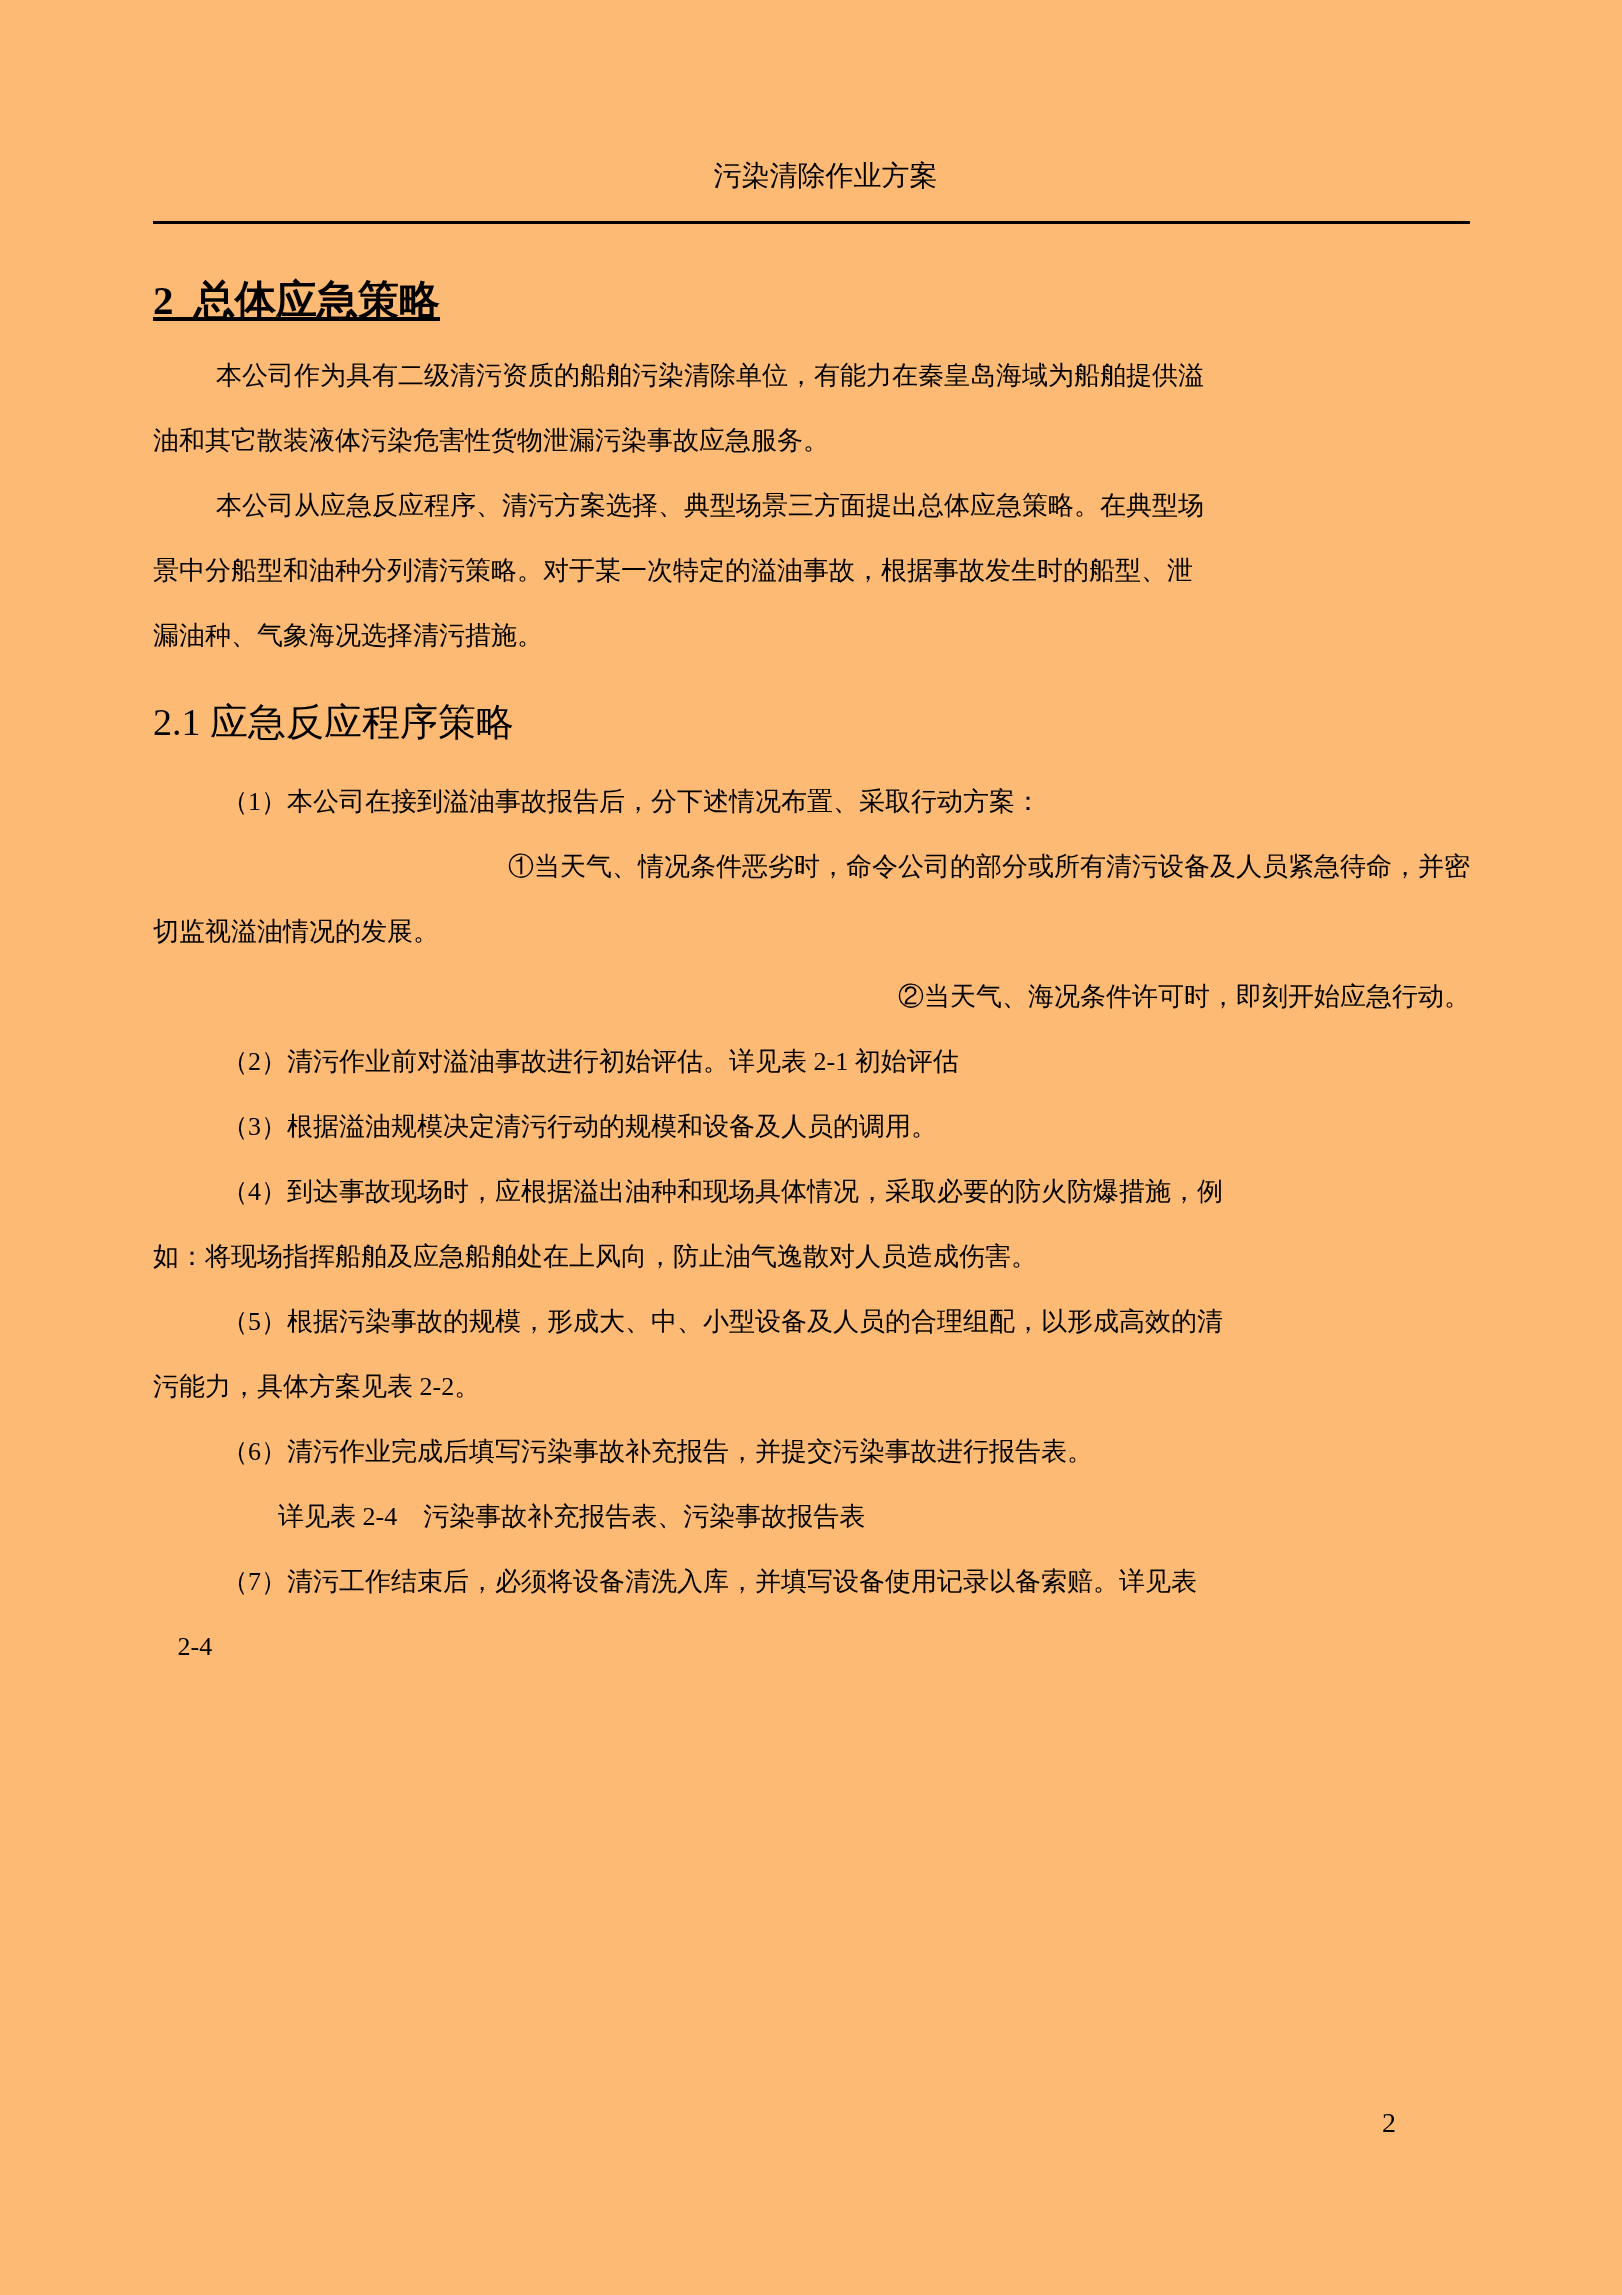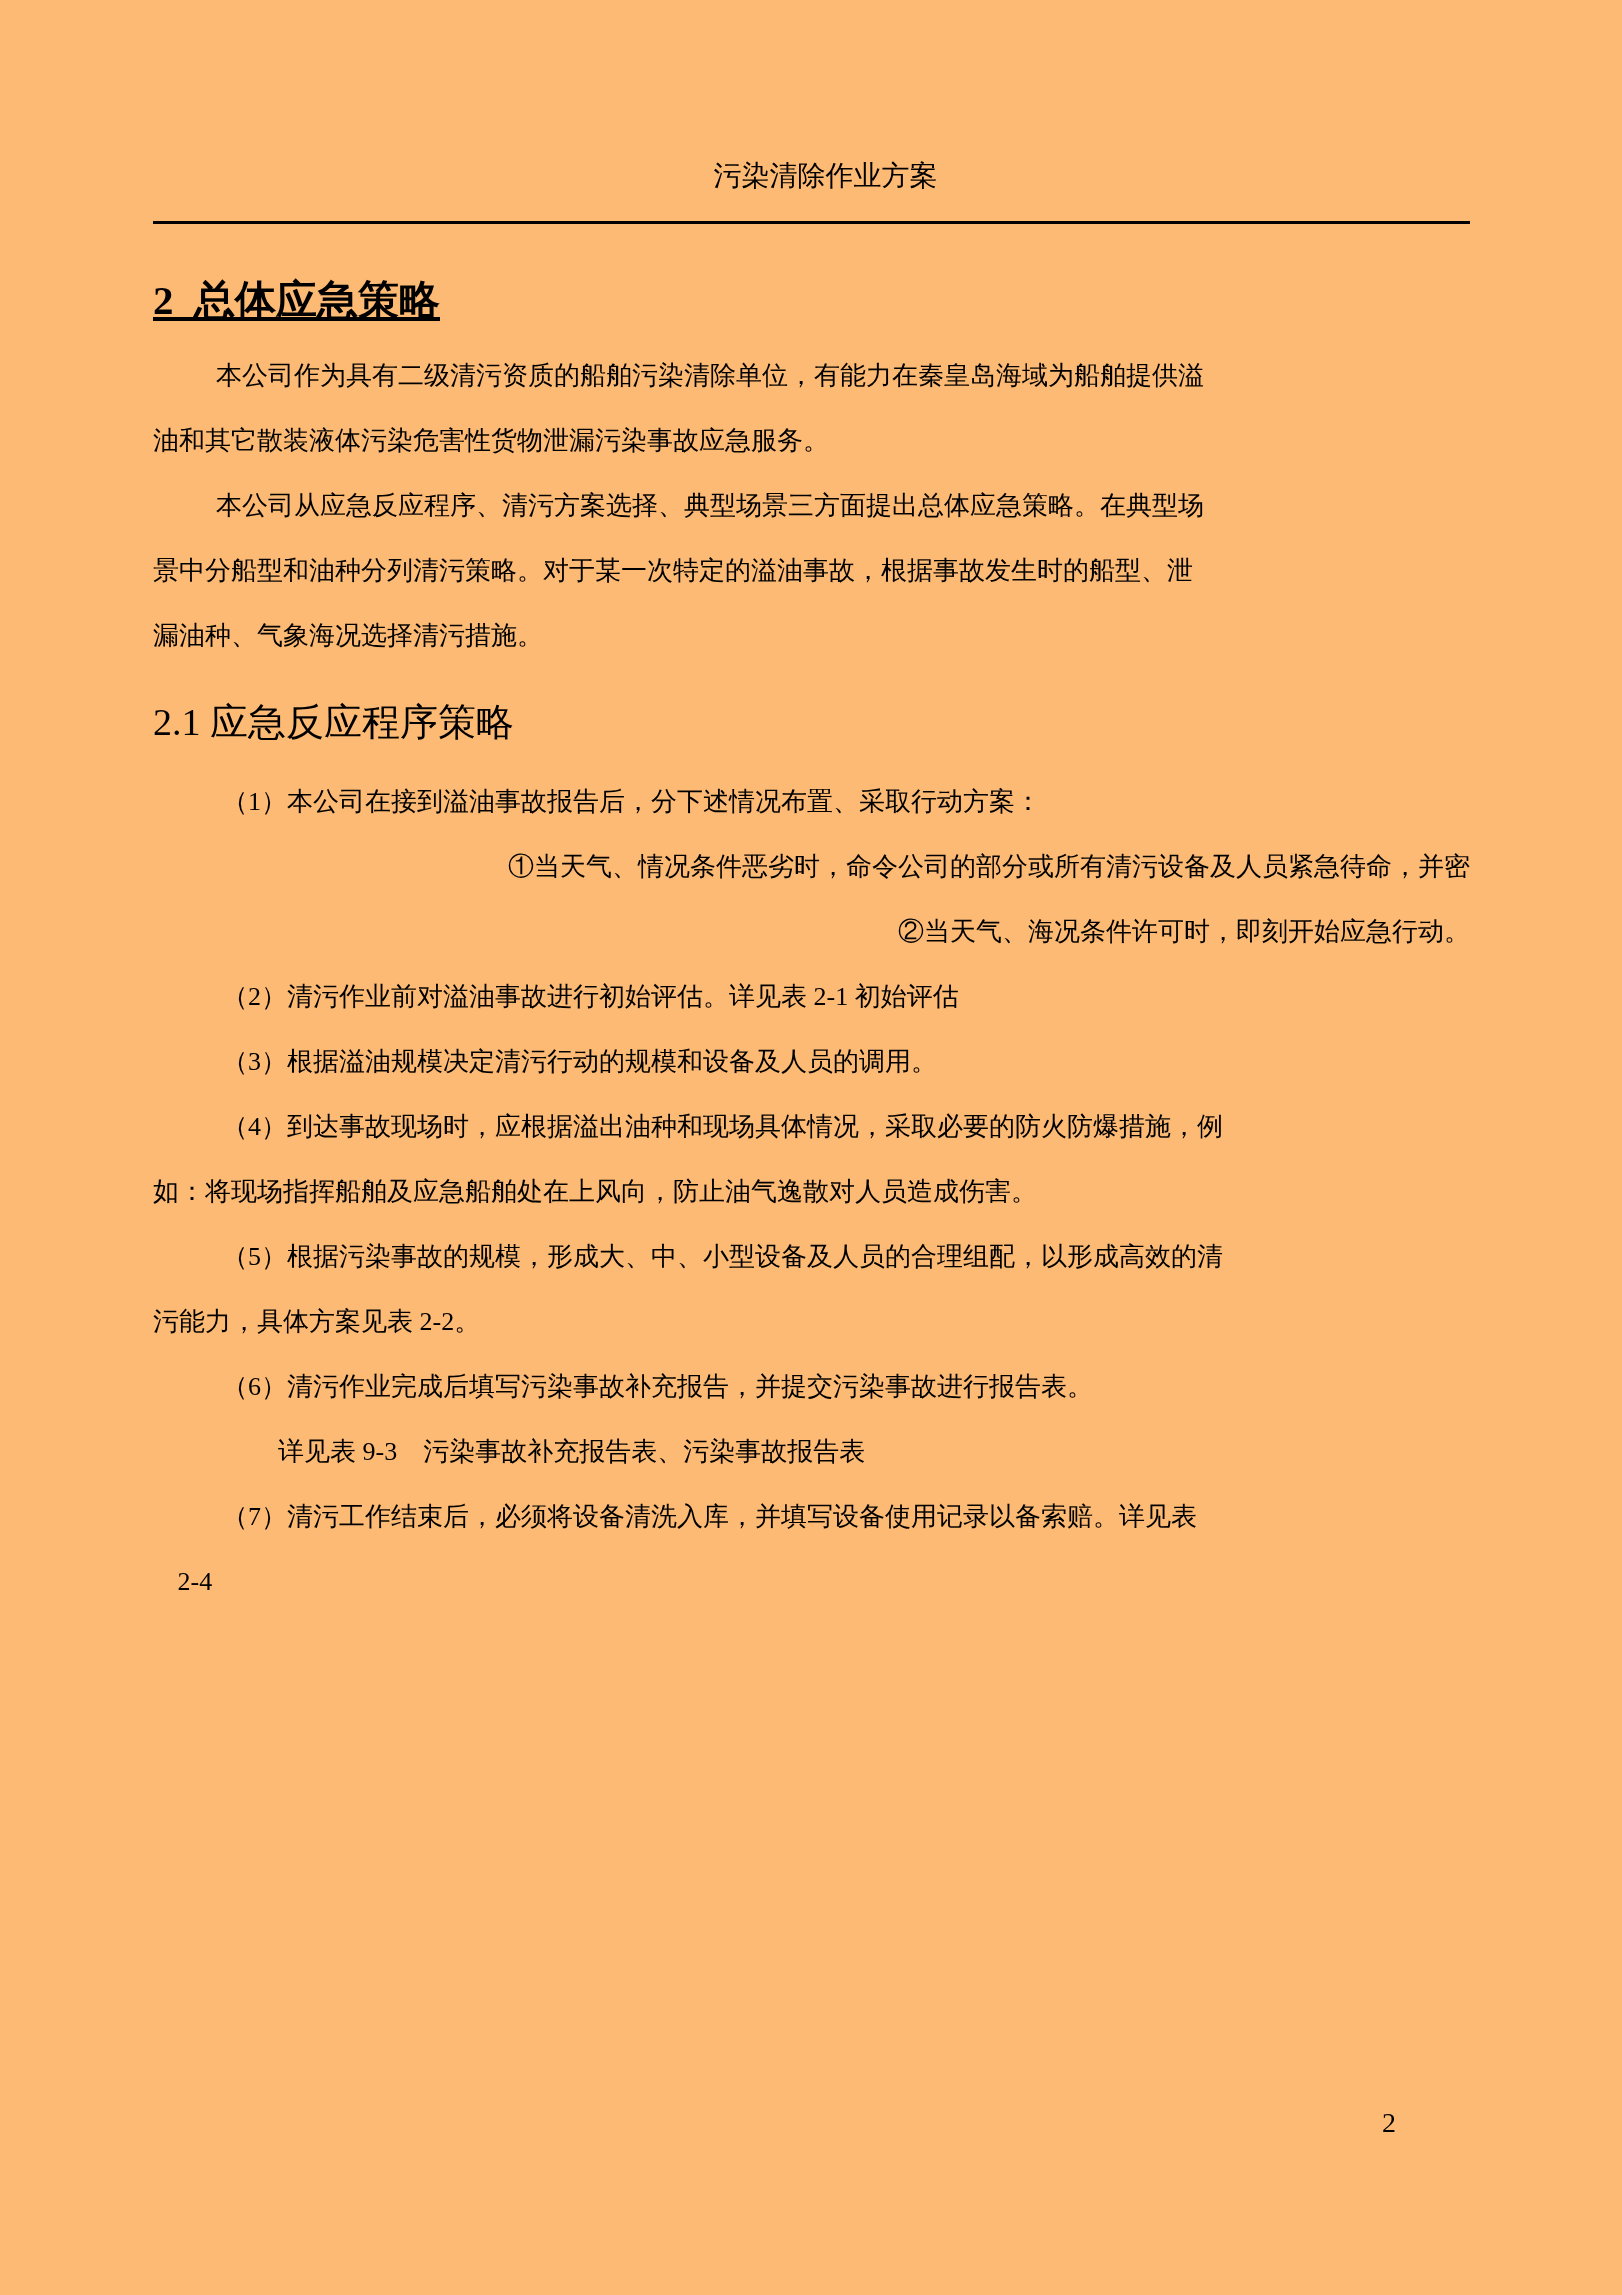--- a/index.html
+++ b/index.html
@@ -87,29 +87,30 @@
     <div class="line ind-para">本公司从应急反应程序、清污方案选择、典型场景三方面提出总体应急策略。在典型场</div>
     <div class="line ind-none">景中分船型和油种分列清污策略。对于某一次特定的溢油事故，根据事故发生时的船型、泄</div>
     <div class="line ind-none">漏油种、气象海况选择清污措施。</div>
   </div>
 
   <div class="h2">2.1 应急反应程序策略</div>
 
   <div class="body-block items-section">
     <div class="line ind-item">（1）本公司在接到溢油事故报告后，分下述情况布置、采取行动方案：</div>
     <div class="line ind-circ">①当天气、情况条件恶劣时，命令公司的部分或所有清污设备及人员紧急待命，并密</div>
+    <div class="line ind-none">切监视溢油情况的发展。</div>
     <div class="line ind-circ">②当天气、海况条件许可时，即刻开始应急行动。</div>
     <div class="line ind-item">（2）清污作业前对溢油事故进行初始评估。详见表 2-1 初始评估</div>
     <div class="line ind-item">（3）根据溢油规模决定清污行动的规模和设备及人员的调用。</div>
     <div class="line ind-item">（4）到达事故现场时，应根据溢出油种和现场具体情况，采取必要的防火防爆措施，例</div>
     <div class="line ind-none">如：将现场指挥船舶及应急船舶处在上风向，防止油气逸散对人员造成伤害。</div>
     <div class="line ind-item">（5）根据污染事故的规模，形成大、中、小型设备及人员的合理组配，以形成高效的清</div>
     <div class="line ind-none">污能力，具体方案见表 2-2。</div>
     <div class="line ind-item">（6）清污作业完成后填写污染事故补充报告，并提交污染事故进行报告表。</div>
-    <div class="line ind-sub">详见表 9-3    污染事故补充报告表、污染事故报告表</div>
+    <div class="line ind-sub">详见表 2-4    污染事故补充报告表、污染事故报告表</div>
     <div class="line ind-item">（7）清污工作结束后，必须将设备清洗入库，并填写设备使用记录以备索赔。详见表</div>
     <div class="line ind-tail">2-4</div>
   </div>
 
   <div class="page-number">2</div>
 
 </div>
 
 
 </body></html>

